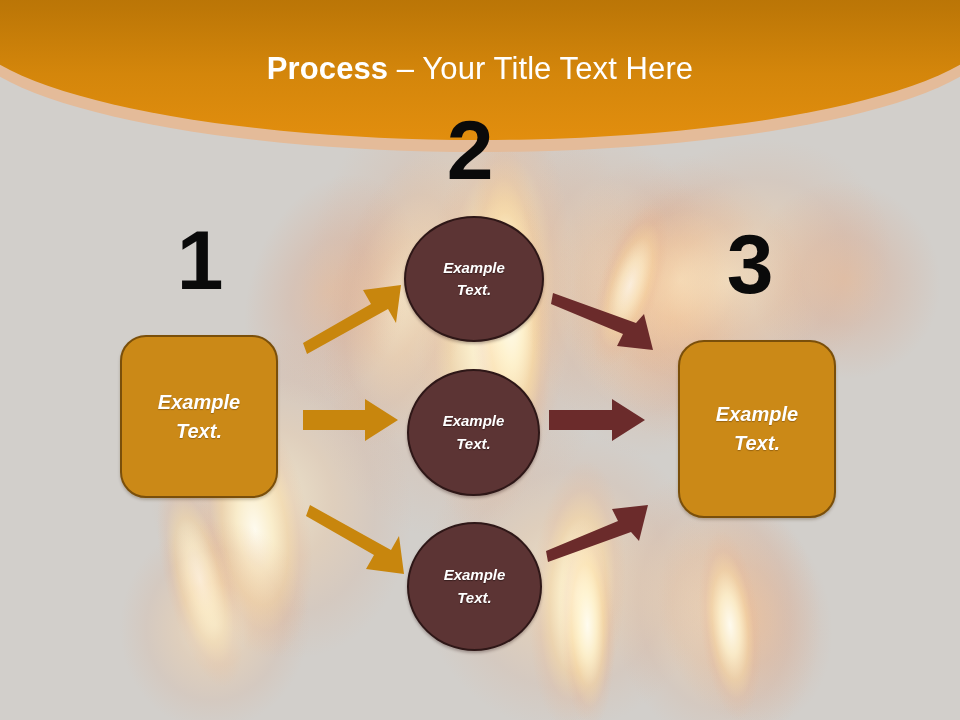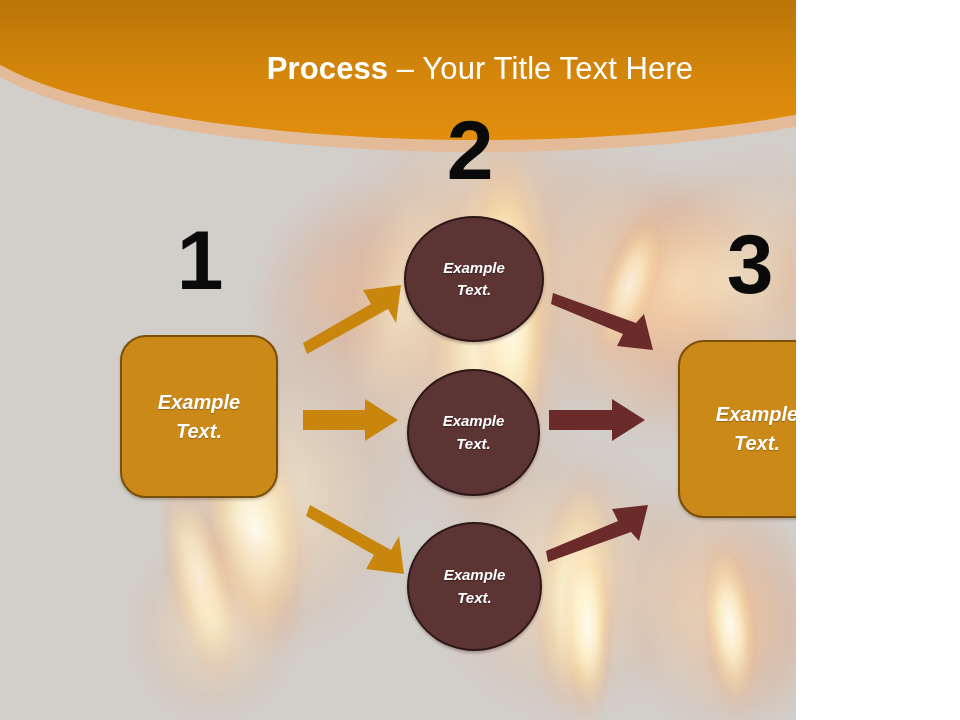--- a/index.html
+++ b/index.html
@@ -3,21 +3,21 @@
 <meta charset="utf-8">
 <title>Process Slide</title>
 <style>
   html, body {
     margin: 0;
     padding: 0;
     background: #ffffff;
   }
   #slide {
     position: relative;
-    width: 796px;
+    width: 960px;
     height: 720px;
     overflow: hidden;
     background: #d2cfcb;
     font-family: "Liberation Sans", sans-serif;
     -webkit-font-smoothing: antialiased;
   }
 
   
   #bg-base {
     position: absolute;

